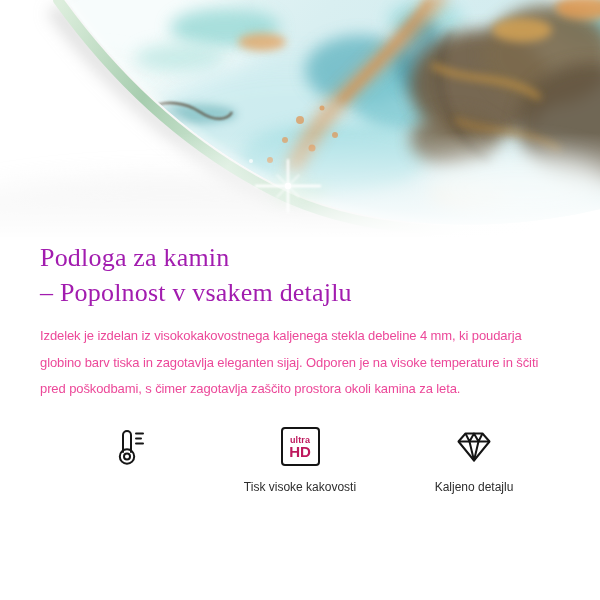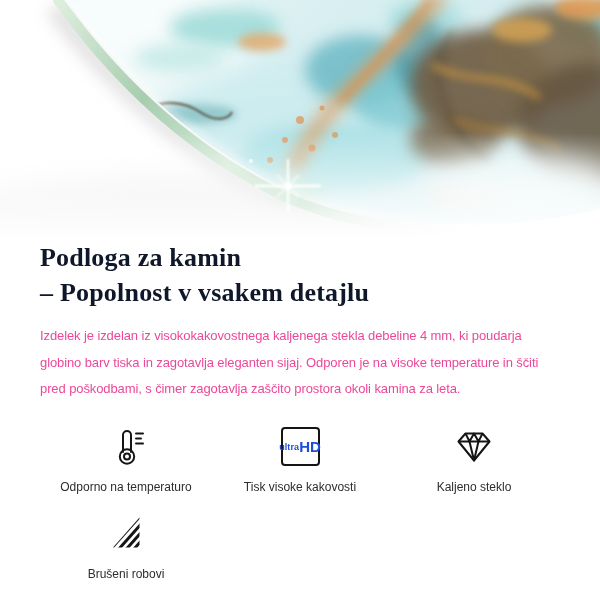--- a/index.html
+++ b/index.html
@@ -9,24 +9,24 @@
     font-family: "Liberation Sans", "DejaVu Sans", sans-serif;
     -webkit-font-smoothing: antialiased;
   }
   .hero { width: 600px; height: 237px; position: relative; }
   .hero svg { display: block; width: 600px; height: 237px; }
 
   .content { padding: 0 40px; }
 
   h1.title {
     font-family: "Liberation Serif", "DejaVu Serif", serif;
-    font-weight: 700;
+    font-weight: 400;
     font-size: 26px;
     line-height: 35px;
-    color: #0f172a;
+    color: #a21caf;
     margin: 3px 0 1px 0;
     letter-spacing: 0.2px;
   }
   h1.title span { display: block; }
 
   p.desc {
     font-size: 13px;
     line-height: 26.5px;
     color: #ec4899;
     letter-spacing: -0.1px;
@@ -57,23 +57,23 @@
     margin-top: 10px;
     font-size: 12px;
     color: #2d2d2d;
     white-space: nowrap;
   }
 
   .uhd-box {
     width: 35px; height: 35px;
     border: 2.5px solid #141414;
     border-radius: 4px;
-    display: flex; flex-direction: row;
+    display: flex; flex-direction: column;
     align-items: center; justify-content: center;
-    color: #1d4ed8;
+    color: #be185d;
   }
   .uhd-box .u { font-size: 9px; font-weight: 700; line-height: 10px; letter-spacing: 0.1px; }
   .uhd-box .h { font-size: 15px; font-weight: 700; line-height: 14px; text-align: right; }
 
   .ficon { stroke: #151515; fill: none; stroke-width: 2; }
 </style>
 </head>
 <body>
 
 <div class="hero">
@@ -203,21 +203,20 @@
 
     <div class="feature">
       <div class="ic">
         <svg width="44" height="44" viewBox="0 0 44 44">
           <path class="ficon" d="M19 27 V10 a4 4 0 0 1 8 0 V27" stroke-linecap="round"></path>
           <circle class="ficon" cx="23" cy="31.5" r="7.2"></circle>
           <circle class="ficon" cx="23" cy="31.5" r="3" stroke-width="1.8"></circle>
           <path class="ficon" d="M32 8.5 h7 M32 13.5 h5 M32 18.5 h7" stroke-linecap="round"></path>
         </svg>
       </div>
-      <div class="lbl">Odporno na temperaturo</div>
     </div>
 
     <div class="feature">
       <div class="ic">
         <div class="uhd-box">
           <div class="u">ultra</div>
           <div class="h">HD</div>
         </div>
       </div>
       <div class="lbl">Tisk visoke kakovosti</div>
@@ -228,36 +227,19 @@
       <div class="ic">
         <svg width="44" height="44" viewBox="0 0 44 44">
           <g class="ficon" stroke-width="1.7" stroke-linejoin="round">
             <path d="M13.5 8.5 H30.5 L37.5 16.5 L22 35.5 L6.5 16.5 Z"></path>
             <path d="M6.5 16.5 H37.5"></path>
             <path d="M13.5 8.5 L17.5 16.5 L22 8.5 L26.5 16.5 L30.5 8.5"></path>
             <path d="M17.5 16.5 L22 35.5 L26.5 16.5"></path>
           </g>
         </svg>
       </div>
-      <div class="lbl">Kaljeno steklo</div>
+      <div class="lbl">Kaljeno detajlu</div>
     </div>
 
-    <div class="feature">
-      <div class="ic">
-        <svg width="44" height="44" viewBox="0 0 44 44">
-          <clipPath id="triclip">
-              <polygon points="9,35.5 35.5,35.5 35.5,5.5"></polygon>
-            </clipPath>
-          <g clip-path="url(#triclip)" stroke="#151515">
-            <path d="M2 43 L42 -2" stroke-width="2.2"></path>
-            <path d="M6 47 L46 2" stroke-width="3"></path>
-            <path d="M10 51 L50 6" stroke-width="3"></path>
-            <path d="M14 55 L54 10" stroke-width="3"></path>
-            <path d="M18 59 L58 14" stroke-width="3"></path>
-          </g>
-        </svg>
-      </div>
-      <div class="lbl">Brušeni robovi</div>
-    </div>
 
 
   </div>
 </div>
 
 </body></html>

